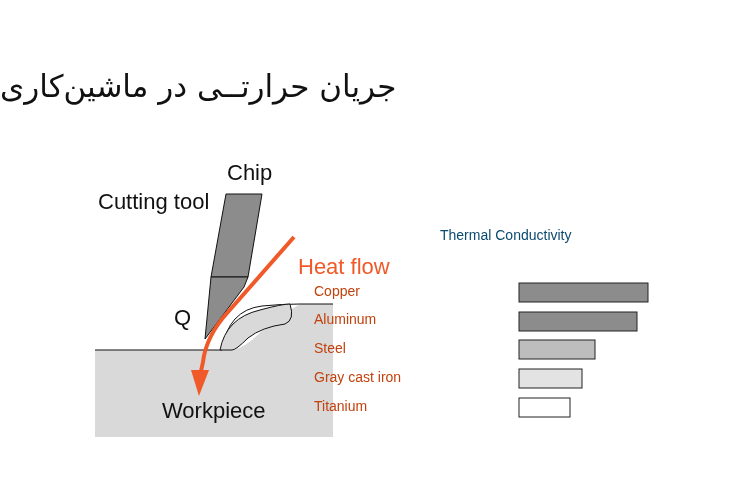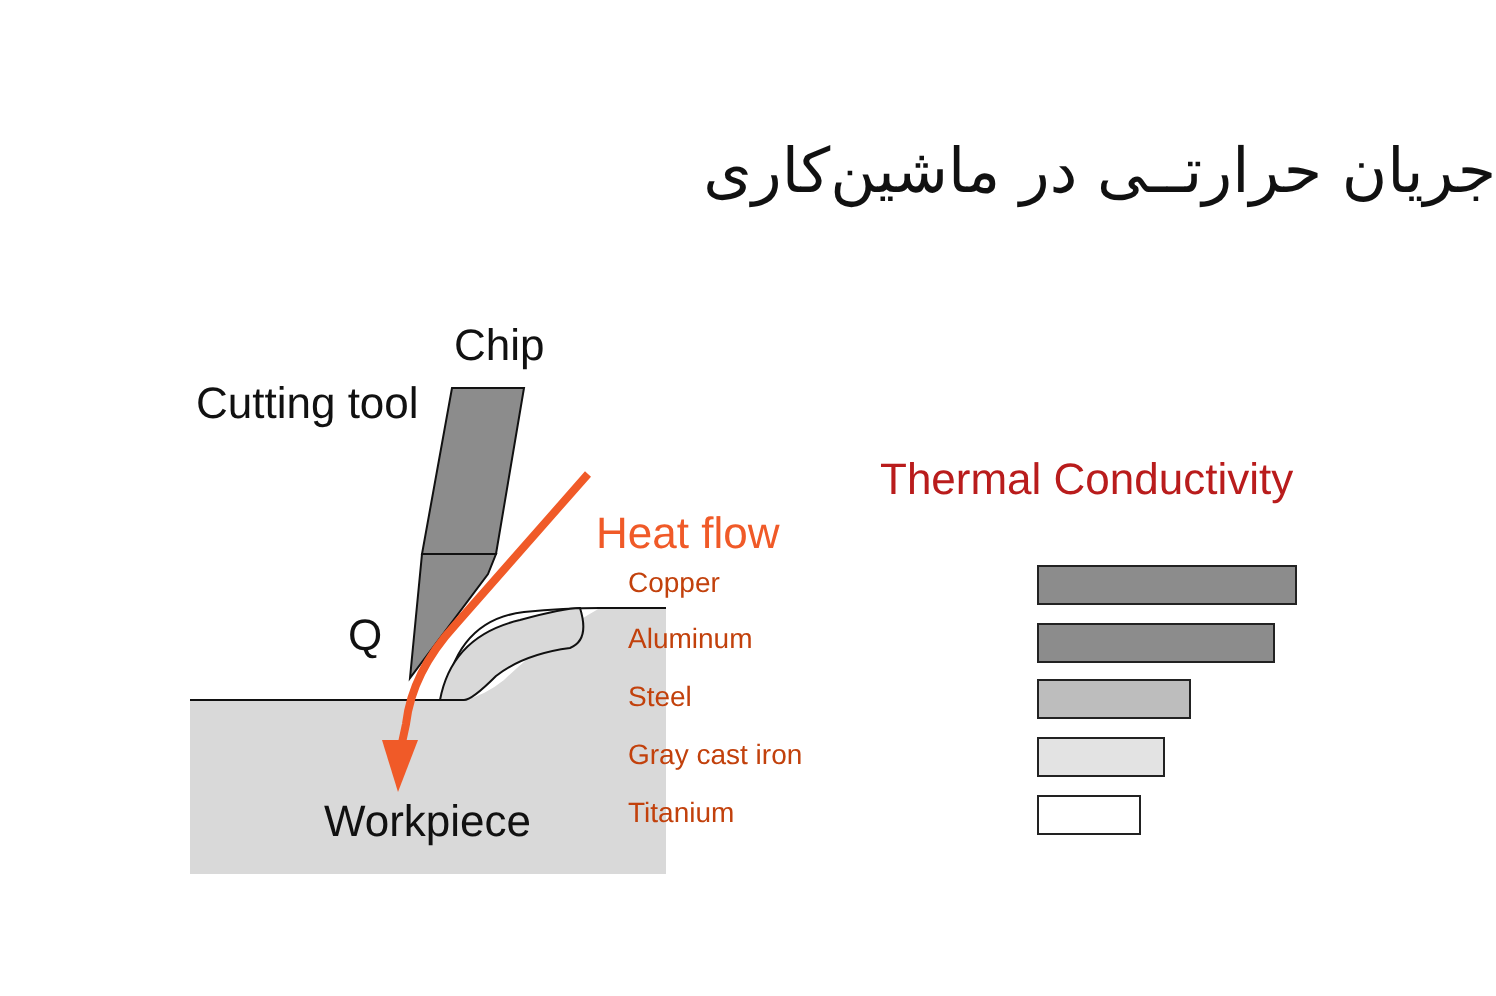--- a/index.html
+++ b/index.html
@@ -1,21 +1,21 @@
 <!DOCTYPE html>
 <html><head>
 <meta charset="utf-8">
 <style>
   html,body{margin:0;padding:0;background:#fff;}
   body{width:748px;height:498px;position:relative;overflow:hidden;font-family:"Liberation Sans","DejaVu Sans",sans-serif;}
-  .title{position:absolute;left:0;width:748px;top:68px;text-align:right;font-size:31px;color:#111;direction:rtl;font-family:"DejaVu Sans",sans-serif;}
+  .title{position:absolute;left:0;width:748px;top:68px;text-align:left;font-size:31px;color:#111;direction:rtl;font-family:"DejaVu Sans",sans-serif;}
   svg{position:absolute;left:0;top:0;}
   .lbl{position:absolute;font-size:22px;color:#111;white-space:nowrap;}
   .heat{color:#f05a28;margin-top:42px;}
-  .ch-title{position:absolute;left:440px;top:227px;font-size:22px;color:#b91c1c;}
+  .ch-title{position:absolute;left:440px;top:227px;font-size:14px;color:#0c4a6e;}
   .bar-label{position:absolute;font-size:14px;color:#c2410c;text-align:left;width:200px;left:314px;}
 </style>
 </head>
 <body>
 
 <div class="title">جریان حرارتــی در ماشین‌کاری</div>
 
 <svg width="748" height="498">
 
   <path d="M95 350 L232 350 Q242 348 252 340 Q275 318 300 304 L333 304 L333 437 L95 437 Z" fill="#d9d9d9" stroke="none"></path>

